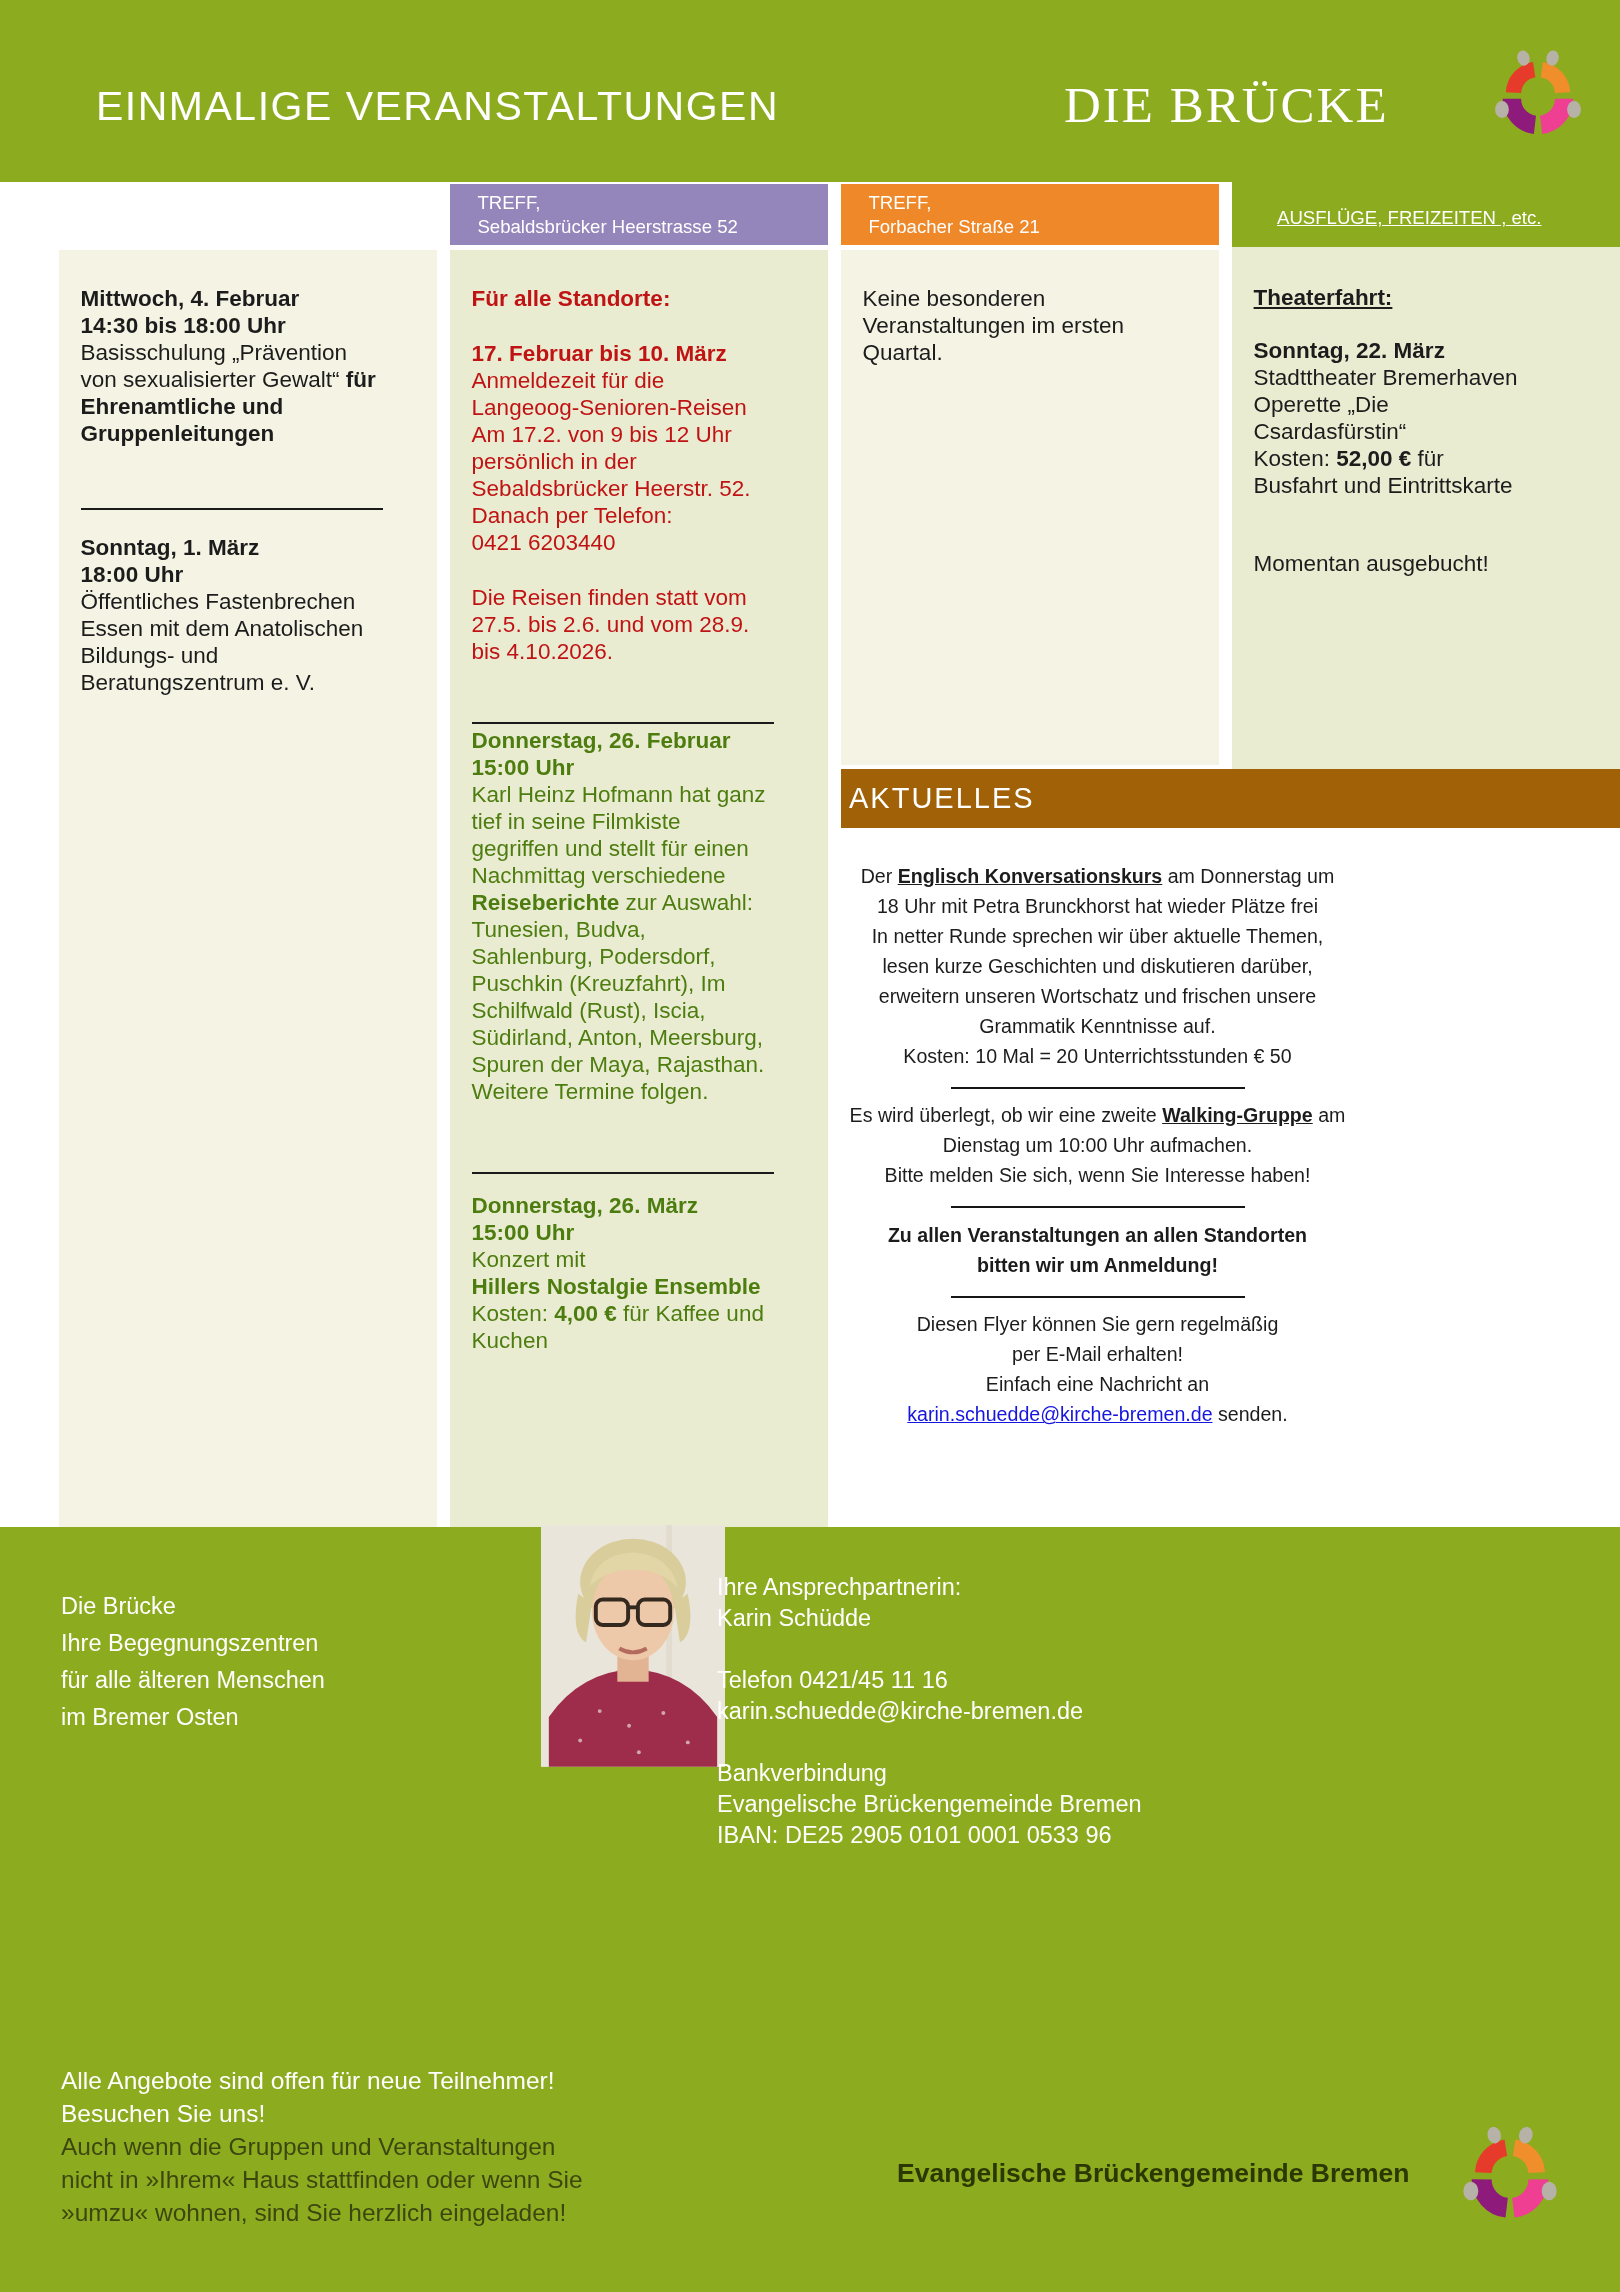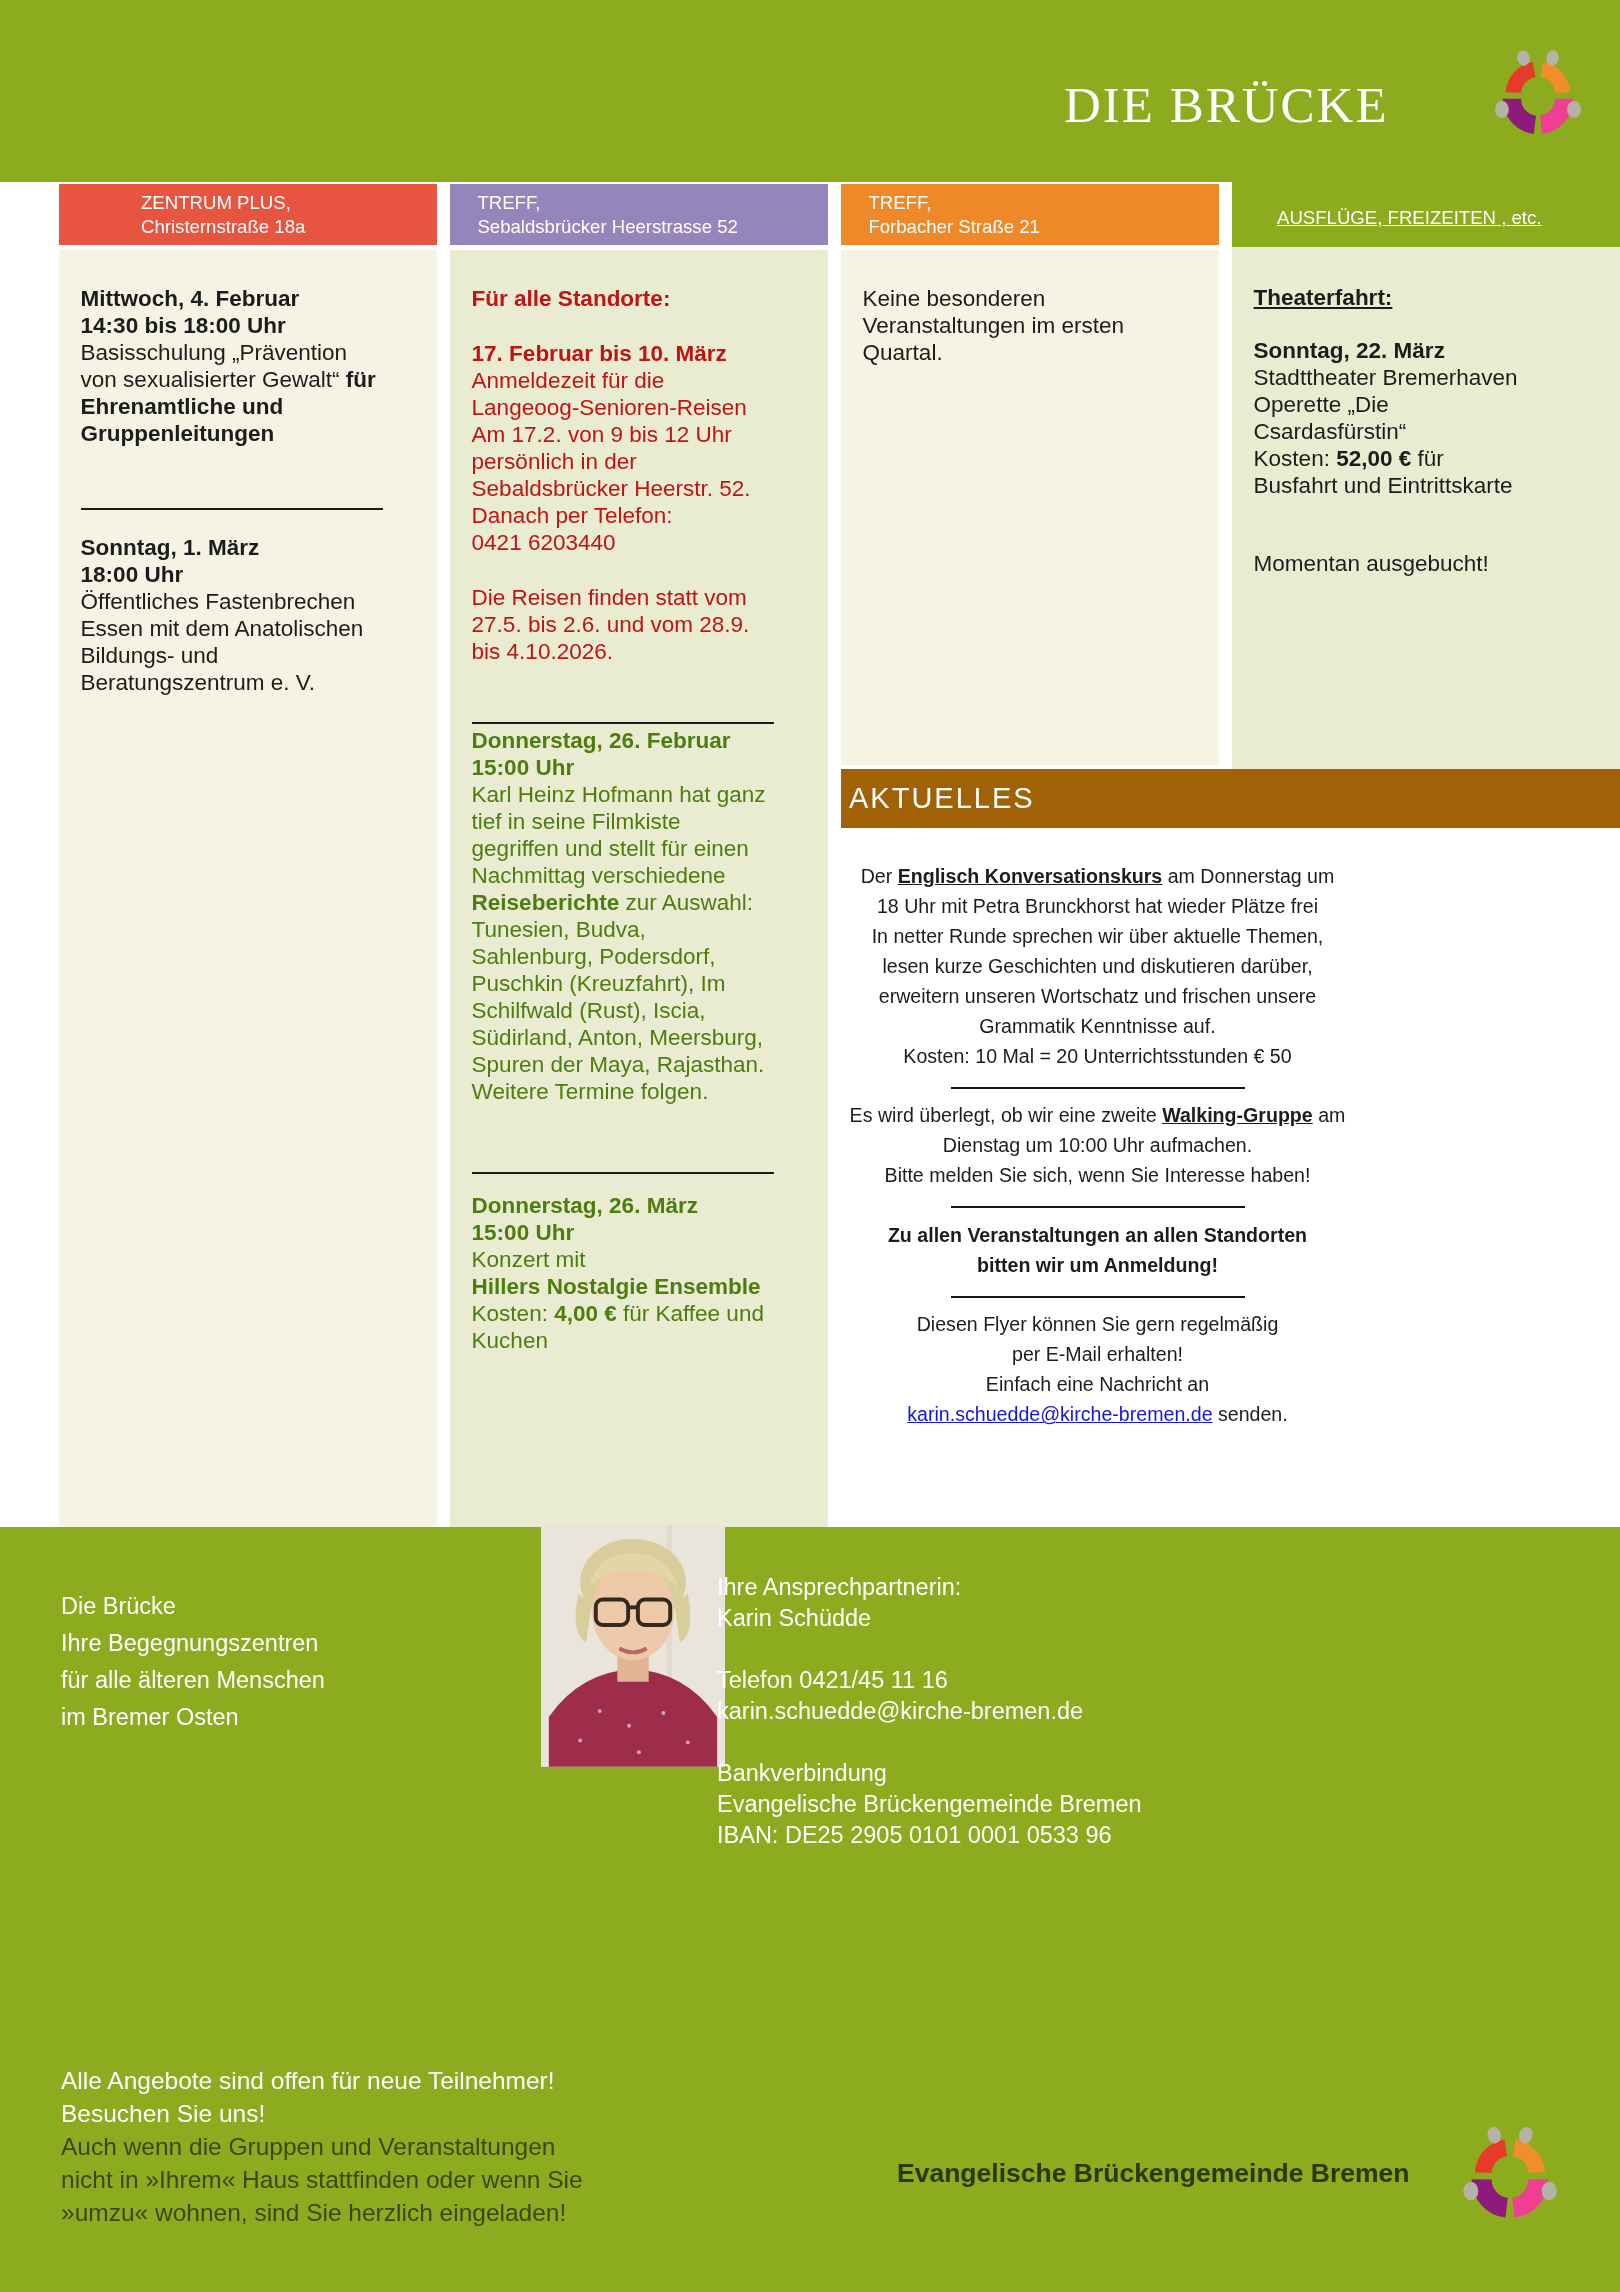--- a/index.html
+++ b/index.html
@@ -51,34 +51,34 @@
   .photo{left:541px;top:1525px;width:184px;height:242px;}
   .logo-top{left:1492px;top:47px;width:92px;height:102px;}
   .logo-bottom{left:1460px;top:2117px;width:100px;height:123px;}
 </style>
 </head>
 <body>
 
 <div class="page">
 
   <div class="abs header">
+    <div class="abs header-title">EINMALIGE VERANSTALTUNGEN</div>
     <div class="abs brand-word">DIE BRÜCKE</div>
     <svg class="abs logo-top" viewBox="0 0 120 130">
       <path d="M 55 28 A 32 32 0 0 0 28 58" fill="none" stroke="#e63b2a" stroke-width="20"></path>
       <path d="M 65 28 A 32 32 0 0 1 92 58" fill="none" stroke="#ef8e2b" stroke-width="20"></path>
       <path d="M 26 66 A 34 34 0 0 0 56 100" fill="none" stroke="#8e1b7b" stroke-width="24"></path>
       <path d="M 94 66 A 34 34 0 0 1 64 100" fill="none" stroke="#ee3f92" stroke-width="24"></path>
       <ellipse cx="41" cy="13" rx="8" ry="10" fill="#b7b2a8" transform="rotate(-14 41 13)"></ellipse>
       <ellipse cx="79" cy="13" rx="8" ry="10" fill="#b7b2a8" transform="rotate(14 79 13)"></ellipse>
       <ellipse cx="13" cy="80" rx="9" ry="11" fill="#b7b2a8"></ellipse>
       <ellipse cx="107" cy="80" rx="9" ry="11" fill="#b7b2a8"></ellipse>
     </svg>
   </div>
 
-  <div class="abs band band-red"><span class="pre">ZENTRUM PLUS,</span><br><span>Christernstraße 18a</span></div>
   <div class="abs band band-purple"><span>TREFF,</span><br><span>Sebaldsbrücker Heerstrasse 52</span></div>
   <div class="abs band band-orange"><span>TREFF,</span><br><span>Forbacher Straße 21</span></div>
   <div class="abs band band-olive">
       <span>AUSFLÜGE, FREIZEITEN , etc.</span>
     </div>
 
   <div class="abs col col1">
     <div class="para pre"><span class="b">Mittwoch, 4. Februar
 14:30 bis 18:00 Uhr</span><span>
 Basisschulung „Prävention

